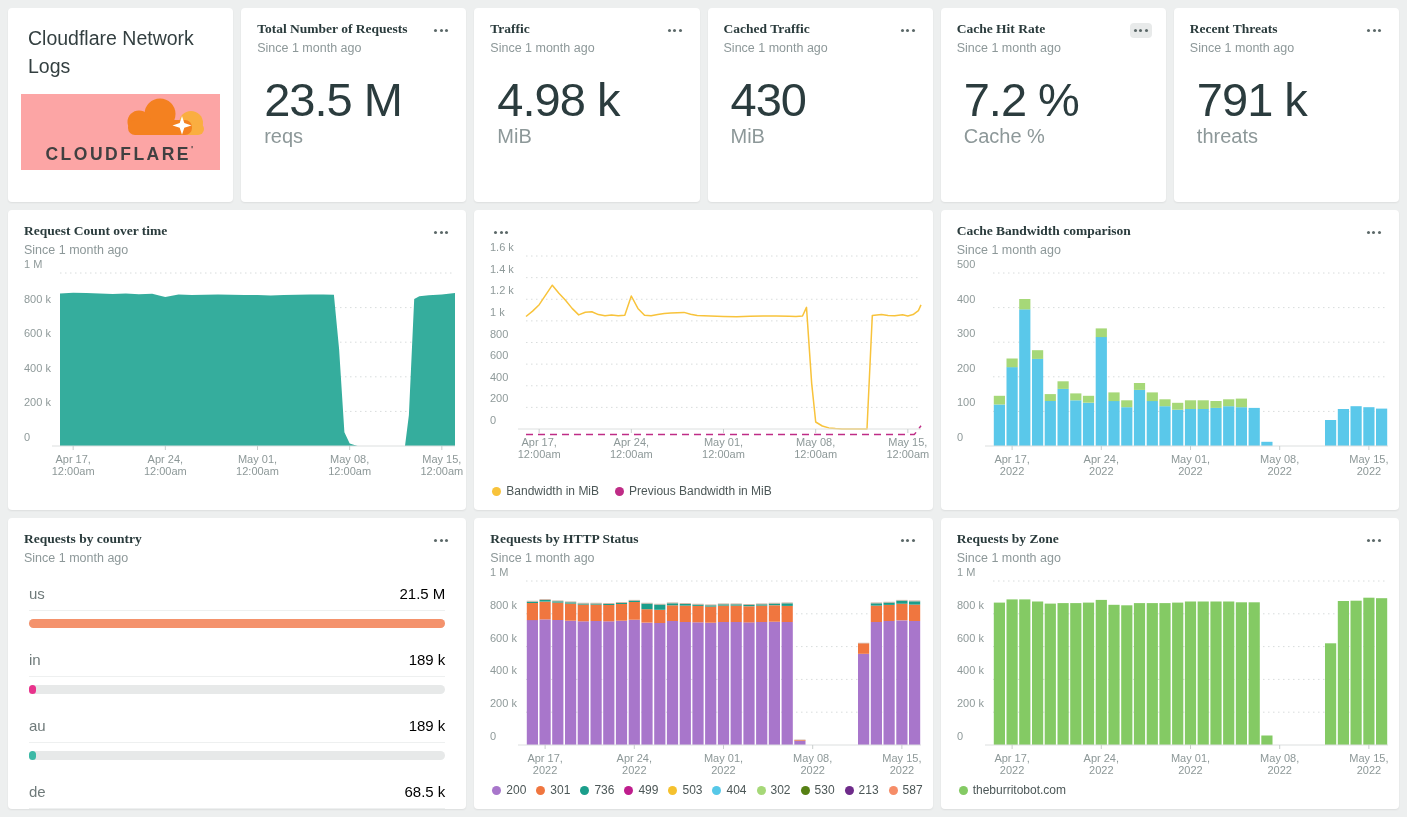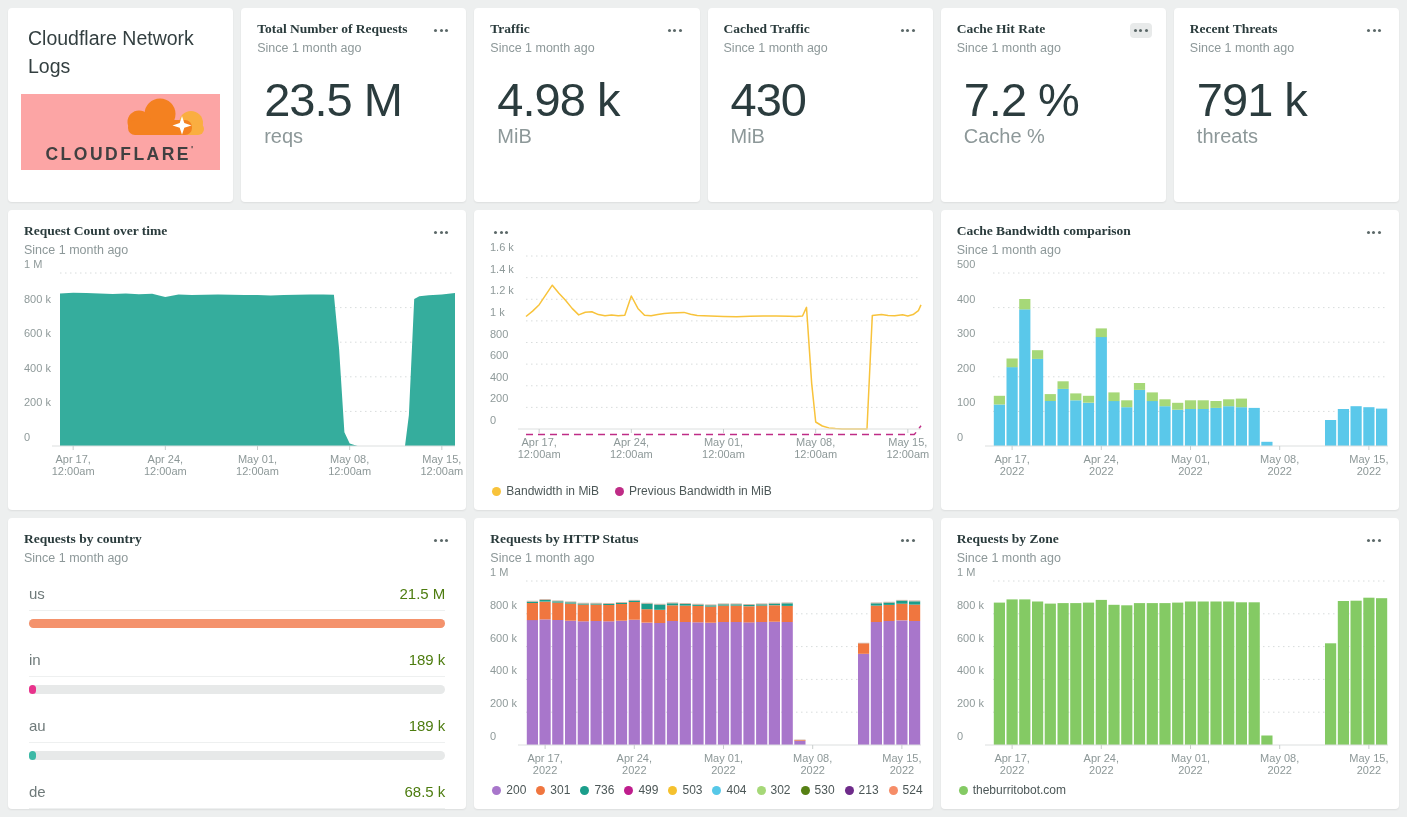--- a/index.html
+++ b/index.html
@@ -48,21 +48,21 @@
   .legend-item { display: inline-flex; align-items: center; gap: 5px; font-size: 12px; color: #4c5757; white-space: nowrap; cursor: pointer; }
   .legend-dot { width: 9px; height: 9px; border-radius: 50%; flex: none; }
   
   .country-body { padding: 12px 21px 0; }
   .country-row { margin-bottom: 15px; }
   .country-row-top {
     display: flex; justify-content: space-between; align-items: flex-end;
     padding: 8px 0 8px; border-bottom: 1px solid #eef0f0; font-size: 15px;
   }
   .country-code { color: #6f7a7a; }
-  .country-value { color: #4d7c0f; }
+  .country-value { color: #000000; }
   .country-track { margin-top: 8px; height: 9px; background: #e7e9e9; border-radius: 5px; position: relative; }
   .country-bar { height: 100%; border-radius: 5px; }
 </style>
 </head>
 <body>
 
 <div class="dashboard">
 
   <div class="row row-top">
     <section class="panel">
@@ -595,21 +595,21 @@
           <span class="legend-item">
             <span class="legend-dot" style="background: rgb(86, 128, 20);"></span>
             <span>530</span>
           </span>
           <span class="legend-item">
             <span class="legend-dot" style="background: rgb(110, 43, 138);"></span>
             <span>213</span>
           </span>
           <span class="legend-item">
             <span class="legend-dot" style="background: rgb(246, 141, 104);"></span>
-            <span>524</span>
+            <span>587</span>
           </span>
         </div>
     </section>
 
     <section class="panel">
       <div class="panel-head">
         <div>
           <div class="panel-title">Requests by Zone</div>
           <div class="panel-subtitle">Since 1 month ago</div>
         </div>

